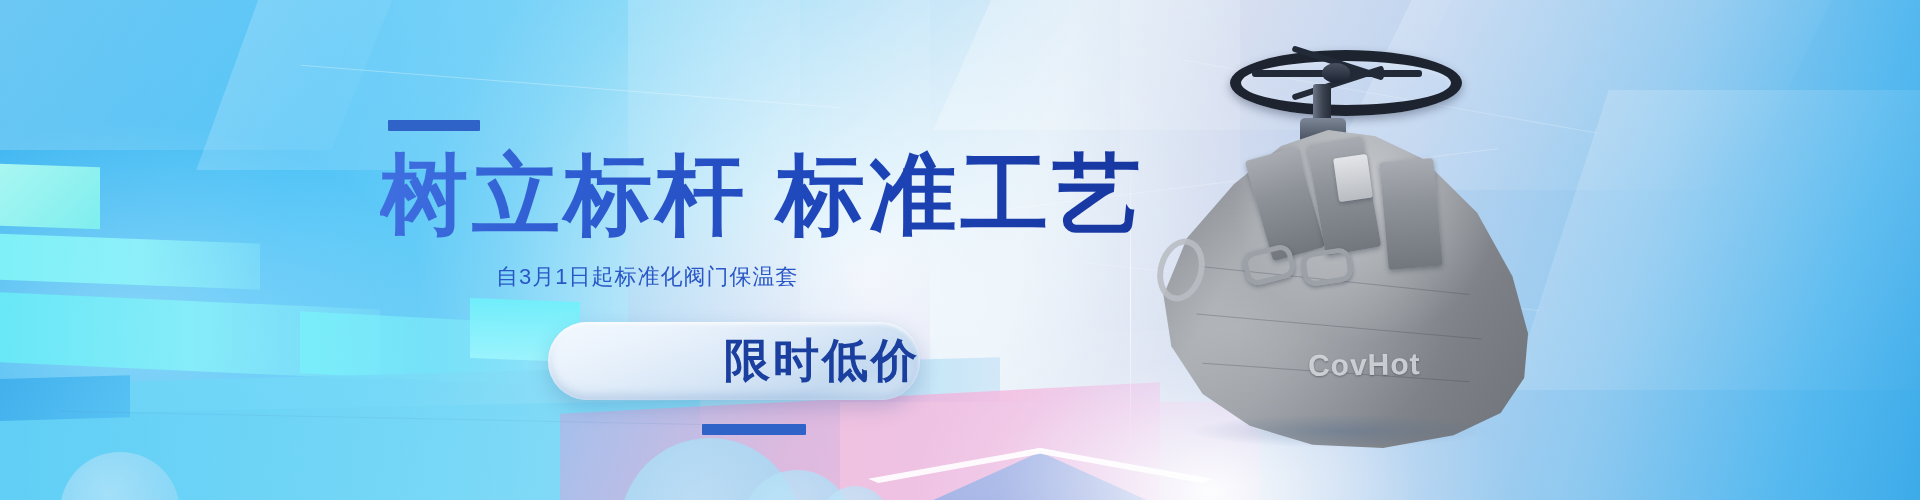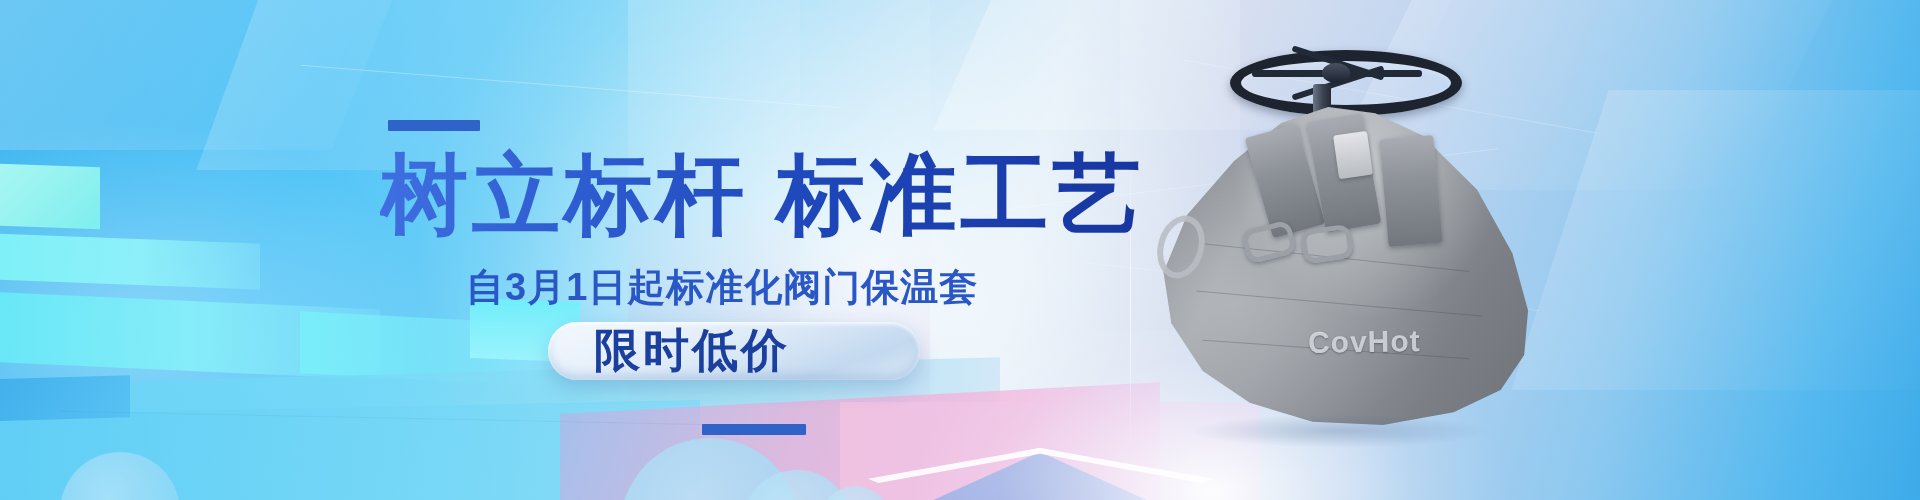--- a/index.html
+++ b/index.html
@@ -294,46 +294,46 @@
     white-space: nowrap;
     background: linear-gradient(100deg, #3f6fe0 0%, #2d5bd0 28%, #1d45b8 60%, #17369f 100%);
     -webkit-background-clip: text;
     background-clip: text;
     color: transparent;
     -webkit-text-fill-color: transparent;
   }
 
   .subtitle {
     position: absolute;
-    left: 466px; top: 262px;
-    font-size: 38px;
-    font-weight: 700;
+    left: 496px; top: 262px;
+    font-size: 22px;
+    font-weight: 400;
     letter-spacing: 1px;
     white-space: nowrap;
     color: #2a57c6;
   }
 
   .cta {
     position: absolute;
     left: 548px; top: 322px;
-    width: 372px; height: 58px;
+    width: 372px; height: 78px;
     border-radius: 39px;
     background: linear-gradient(160deg,
         #f4f9ff 0%,
         #e8f1fb 28%,
         #d7e6f6 55%,
         #c3d9ef 78%,
         #dbe9f7 100%);
     box-shadow:
       0 8px 20px rgba(40,80,150,0.22),
       inset 0 2px 4px rgba(255,255,255,0.95),
       inset 0 -5px 10px rgba(140,175,215,0.45);
     display: flex;
     align-items: center;
-    justify-content: flex-start;
+    justify-content: flex-end;
   }
   .cta-label {
     font-size: 46px;
     font-weight: 700;
     letter-spacing: 3px;
     color: #1a3f9e;
     white-space: nowrap;
     padding-left: 46px;
   }
 
@@ -394,21 +394,21 @@
     position: absolute;
     left: 170px; top: 96px;
     width: 46px; height: 26px;
     border-radius: 5px;
     background: linear-gradient(180deg, #7d8696, #414a58);
   }
 
   
   .jacket {
     position: absolute;
-    left: 10px; top: 85px;
+    left: 10px; top: 108px;
     width: 392px; height: 318px; text-align: right;
   }
   .jacket-main {
     position: absolute;
     left: 0; top: 0;
     width: 392px; height: 318px;
     background:
       radial-gradient(ellipse at 58% 18%, rgba(255,255,255,0.42) 0%, rgba(255,255,255,0) 42%),
       radial-gradient(ellipse at 24% 62%, rgba(255,255,255,0.18) 0%, rgba(255,255,255,0) 50%),
       linear-gradient(118deg,

